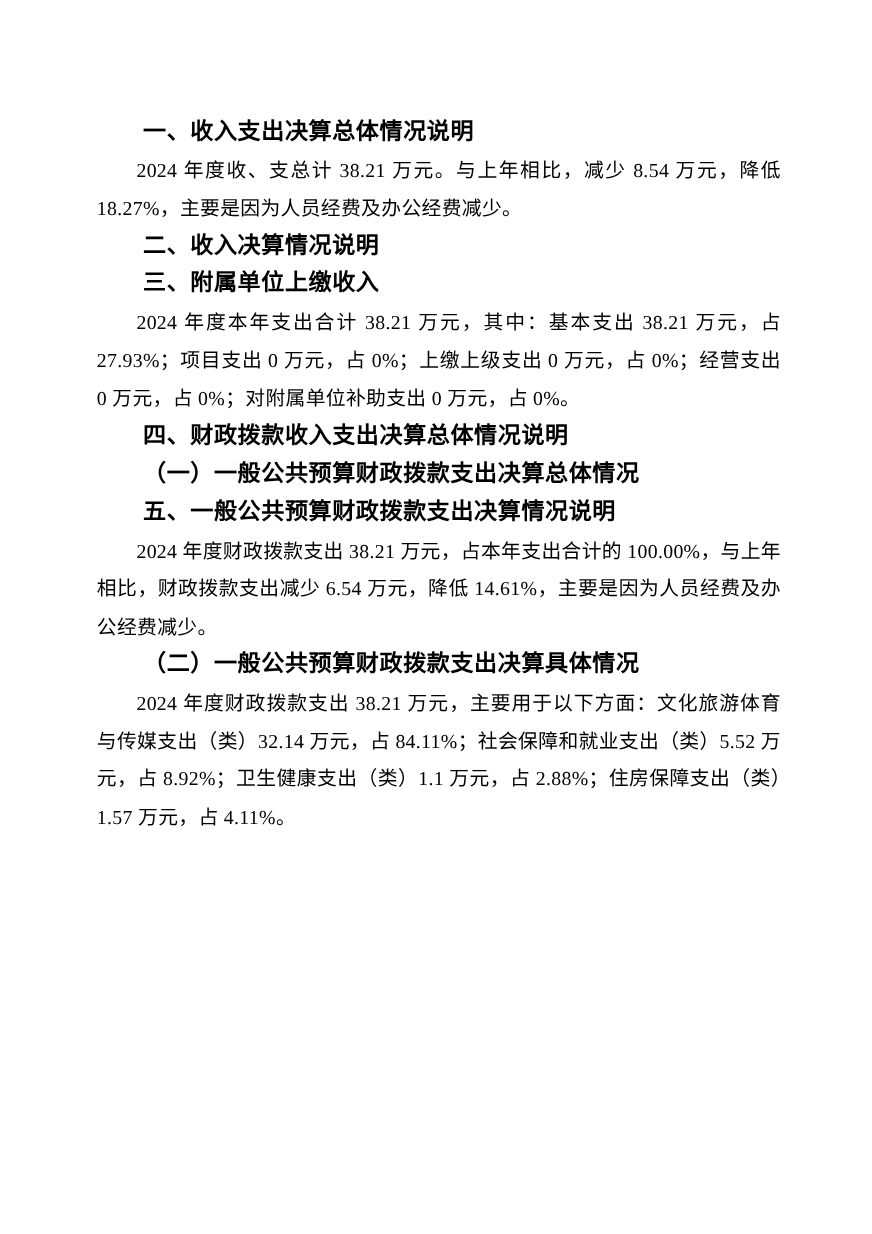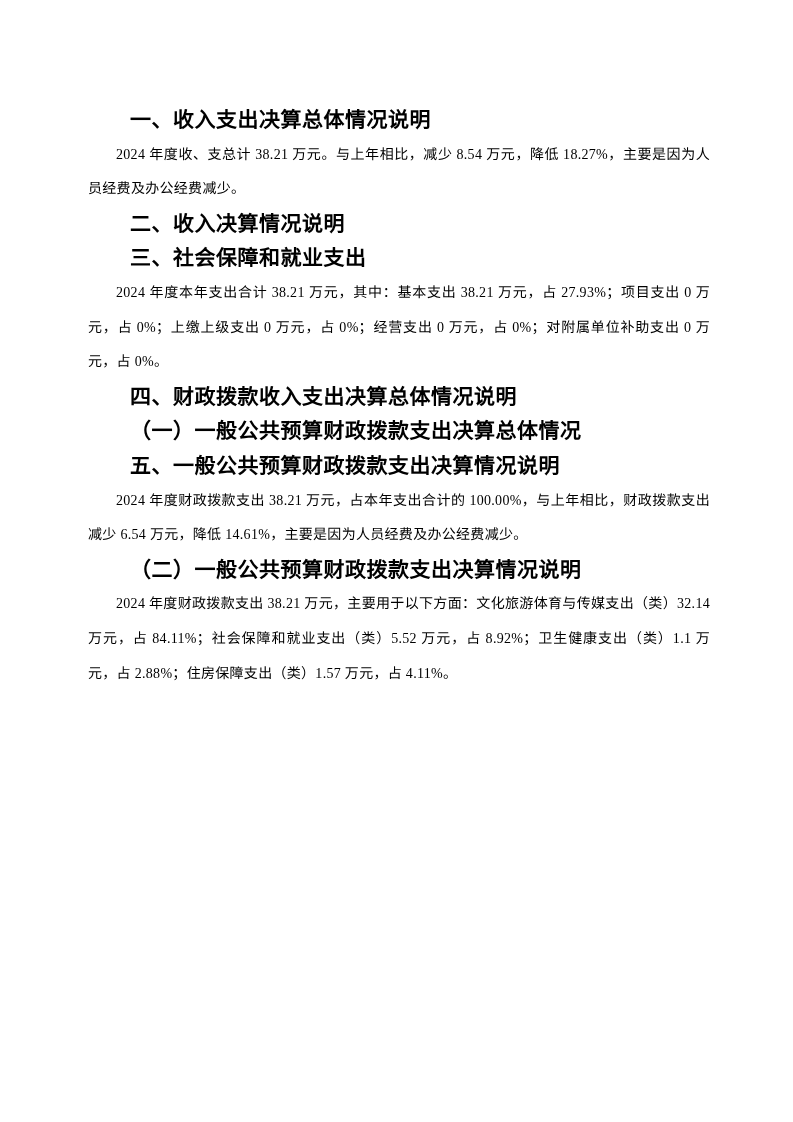--- a/index.html
+++ b/index.html
@@ -24,45 +24,45 @@
     font-size: 21px;
     line-height: 34.6px;
     text-indent: 2em;
     letter-spacing: 0.5px;
     white-space: nowrap;
     color: #000000;
   }
   .doc-paragraph {
     margin: 0;
     font-family: "Liberation Serif", "DejaVu Serif", serif;
-    font-size: 14px;
+    font-size: 18px;
     line-height: 34.6px;
     text-indent: 2em;
     text-align: justify;
     letter-spacing: 0.3px;
     color: #000000;
   }
 </style>
 </head>
 <body>
 
 <div class="page">
 
   <div class="doc-heading">一、收入支出决算总体情况说明</div>
   <div class="doc-paragraph">2024 年度收、支总计 38.21 万元。与上年相比，减少 8.54 万元，降低 18.27%，主要是因为人员经费及办公经费减少。</div>
 
   <div class="doc-heading">二、收入决算情况说明</div>
 
-  <div class="doc-heading">三、社会保障和就业支出</div>
+  <div class="doc-heading">三、附属单位上缴收入</div>
   <div class="doc-paragraph">2024 年度本年支出合计 38.21 万元，其中：基本支出 38.21 万元，占 27.93%；项目支出 0 万元，占 0%；上缴上级支出 0 万元，占 0%；经营支出 0 万元，占 0%；对附属单位补助支出 0 万元，占 0%。</div>
 
   <div class="doc-heading">四、财政拨款收入支出决算总体情况说明</div>
 
   <div class="doc-heading">（一）一般公共预算财政拨款支出决算总体情况</div>
 
   <div class="doc-heading">五、一般公共预算财政拨款支出决算情况说明</div>
   <div class="doc-paragraph">2024 年度财政拨款支出 38.21 万元，占本年支出合计的 100.00%，与上年相比，财政拨款支出减少 6.54 万元，降低 14.61%，主要是因为人员经费及办公经费减少。</div>
 
-  <div class="doc-heading">（二）一般公共预算财政拨款支出决算情况说明</div>
+  <div class="doc-heading">（二）一般公共预算财政拨款支出决算具体情况</div>
   <div class="doc-paragraph">2024 年度财政拨款支出 38.21 万元，主要用于以下方面：文化旅游体育与传媒支出（类）32.14 万元，占 84.11%；社会保障和就业支出（类）5.52 万元，占 8.92%；卫生健康支出（类）1.1 万元，占 2.88%；住房保障支出（类）1.57 万元，占 4.11%。</div>
 
 
 </div>
 
 </body></html>

